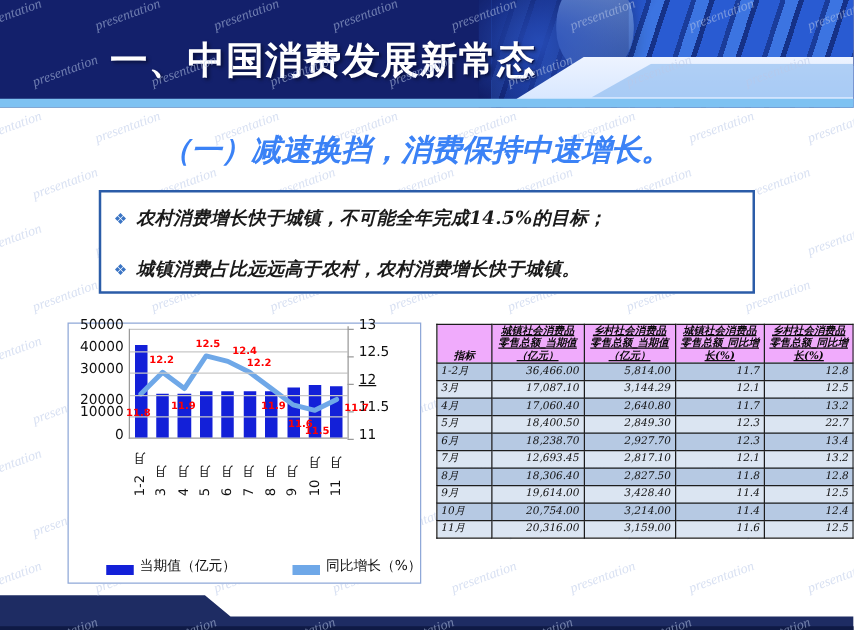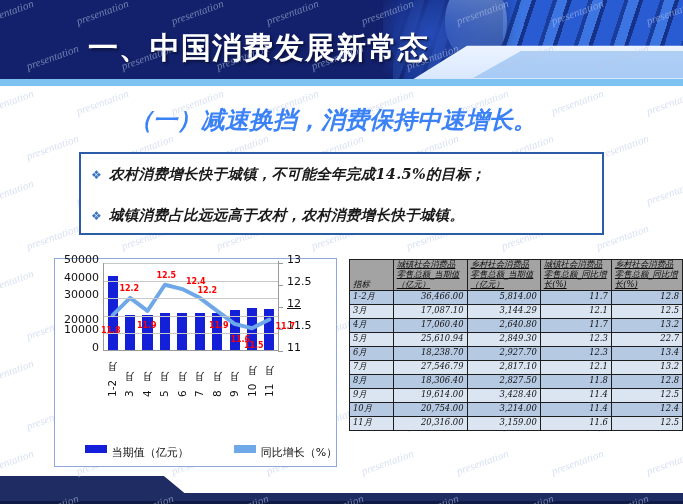--- a/index.html
+++ b/index.html
@@ -135,38 +135,38 @@
   .xcell{flex:1 1 0;display:flex;justify-content:center;}
   .xlab{
     font-size:10.5px;color:#111;white-space:nowrap;
     font-family:"DejaVu Sans","Liberation Sans",sans-serif;
     writing-mode:vertical-rl;transform:rotate(180deg);
   }
   .legend{
     position:absolute;left:0;bottom:6px;width:283px;
     display:flex;justify-content:center;align-items:center;gap:16px;
   }
-  .lg{display:flex;align-items:flex-start;gap:5px;padding-left:29px;}
+  .lg{display:flex;align-items:flex-end;gap:5px;padding-left:29px;}
   .swatch{width:22px;height:8px;display:inline-block;}
   .lg-text{font-size:11px;color:#111;font-family:"DejaVu Sans","Liberation Sans",sans-serif;}
 
   
   .datatable{
     position:absolute;left:349px;top:259px;z-index:6;
     border-collapse:collapse;
     font-family:"DejaVu Serif","Liberation Serif",serif;
     font-style:italic;
   }
   .datatable th,.datatable td{
     border:1px solid #1d1d1d;padding:0 3px;
     font-size:8.4px;line-height:1.18;color:#111;
   }
   .datatable thead th{
-    background:#a3a3a3;color:#0a0a0a;font-weight:normal;
-    vertical-align:bottom;text-align:left;
+    background:#f0abfc;color:#0a0a0a;font-weight:bold;
+    vertical-align:bottom;text-align:center;
     text-decoration:underline;
   }
   .datatable thead th.c-idx{text-decoration:none;width:40px;}
   .datatable thead th.c-v{width:70px;}
   .datatable tbody td{text-align:right;height:13px;}
   .datatable tbody td.c-idx{text-align:left;}
   .datatable tbody tr:nth-child(odd) td{background:#b6c9e3;}
   .datatable tbody tr:nth-child(even) td{background:#dbe5f2;}
 
   
@@ -352,35 +352,35 @@
       </tr>
       <tr>
         <td class="c-idx">4月</td>
         <td>17,060.40</td>
         <td>2,640.80</td>
         <td>11.7</td>
         <td>13.2</td>
       </tr>
       <tr>
         <td class="c-idx">5月</td>
-        <td>25,610.94</td>
+        <td>18,400.50</td>
         <td>2,849.30</td>
         <td>12.3</td>
         <td>22.7</td>
       </tr>
       <tr>
         <td class="c-idx">6月</td>
         <td>18,238.70</td>
         <td>2,927.70</td>
         <td>12.3</td>
         <td>13.4</td>
       </tr>
       <tr>
         <td class="c-idx">7月</td>
-        <td>27,546.79</td>
+        <td>12,693.45</td>
         <td>2,817.10</td>
         <td>12.1</td>
         <td>13.2</td>
       </tr>
       <tr>
         <td class="c-idx">8月</td>
         <td>18,306.40</td>
         <td>2,827.50</td>
         <td>11.8</td>
         <td>12.8</td>

